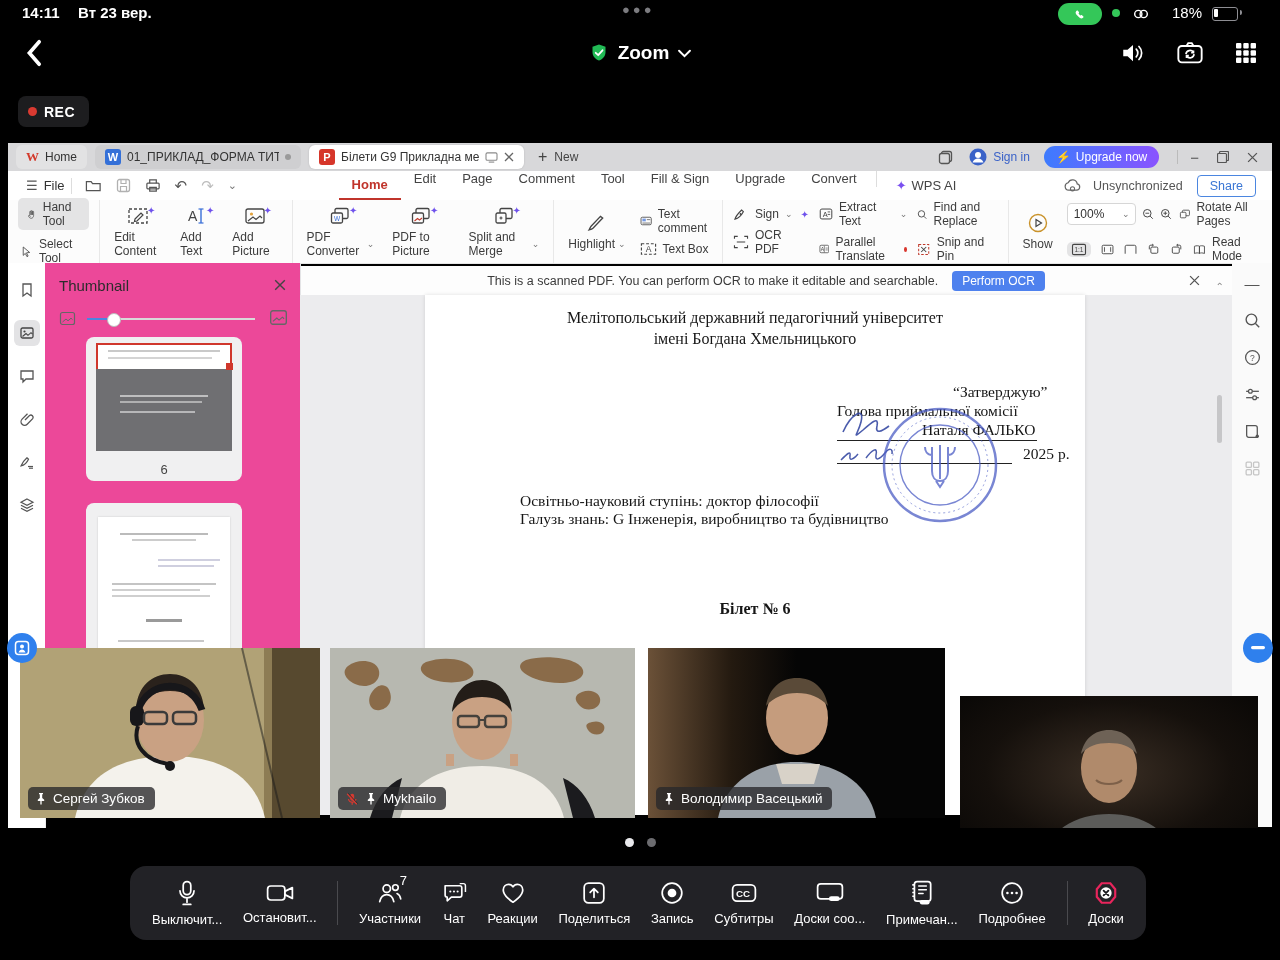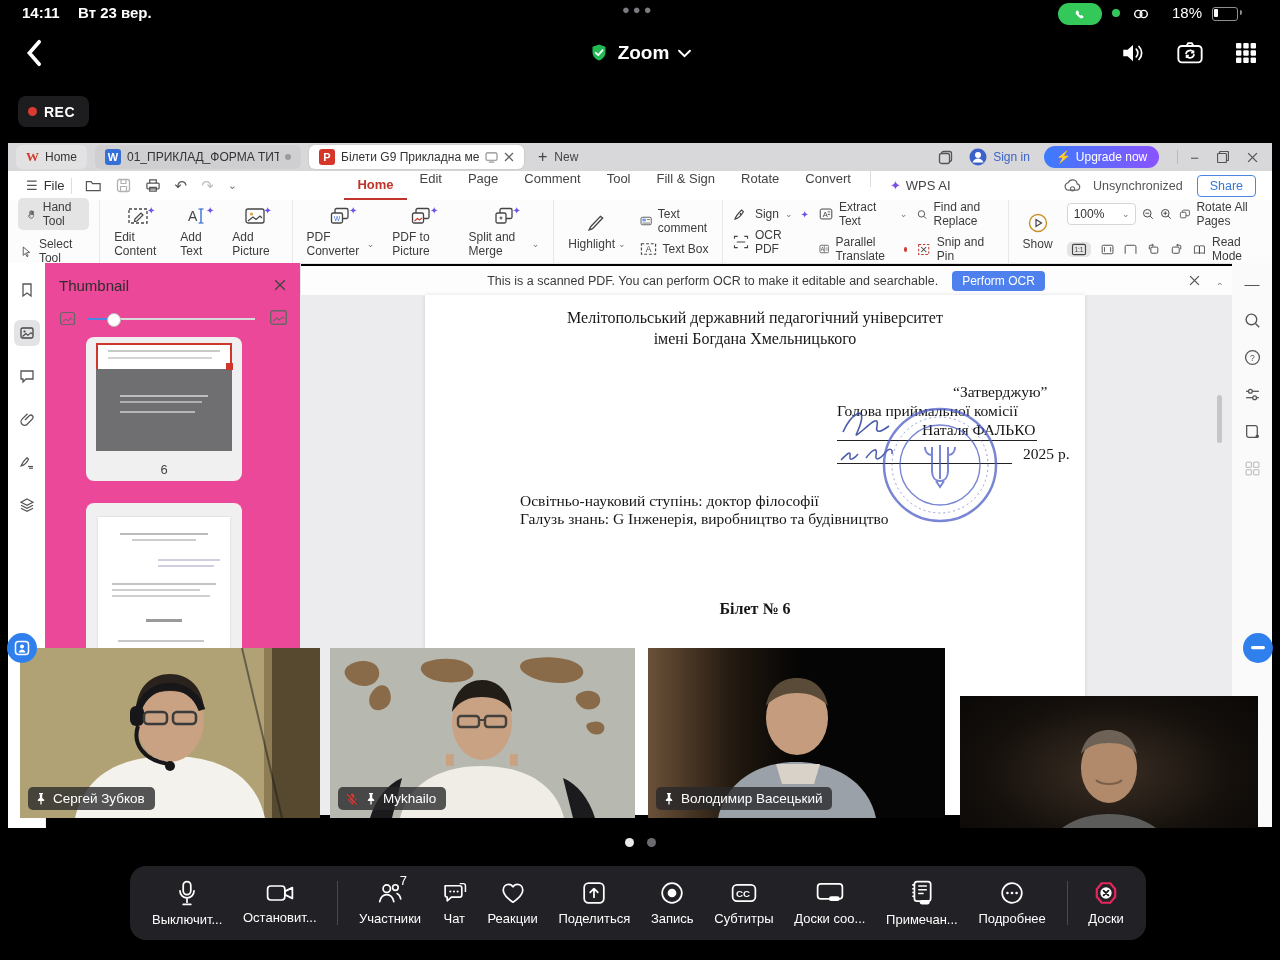--- a/index.html
+++ b/index.html
@@ -212,21 +212,21 @@
     <span style="font-size:15px;color:#555;margin:0 7px;">↶</span>
     <span style="font-size:15px;color:#bdbdbd;margin:0 7px;">↷</span>
     <span style="font-size:11px;color:#777;margin:0 7px;">⌄</span>
     <div style="flex:1;display:flex;justify-content:center;">
       <span class="mitem active">Home</span>
       <span class="mitem">Edit</span>
       <span class="mitem">Page</span>
       <span class="mitem">Comment</span>
       <span class="mitem">Tool</span>
       <span class="mitem">Fill &amp; Sign</span>
-      <span class="mitem">Rotate</span>
+      <span class="mitem">Upgrade</span>
       <span class="mitem">Convert</span>
       <span class="vdiv"></span>
       <span class="mitem flex" style="gap:5px;">
         <span style="color:#7a4ff0;font-size:13px;">✦</span>
         <span>WPS AI</span>
       </span>
     </div>
     <div class="flex" style="gap:12px;margin-right:14px;color:#555;">
       <svg width="17" height="13" viewBox="0 0 18 13">
           <path d="M5 11.5a4 4 0 01-.6-7.9 5 5 0 019.6 1.2 3.4 3.4 0 01-.6 6.7z" fill="none" stroke="#666" stroke-width="1.3"></path>

